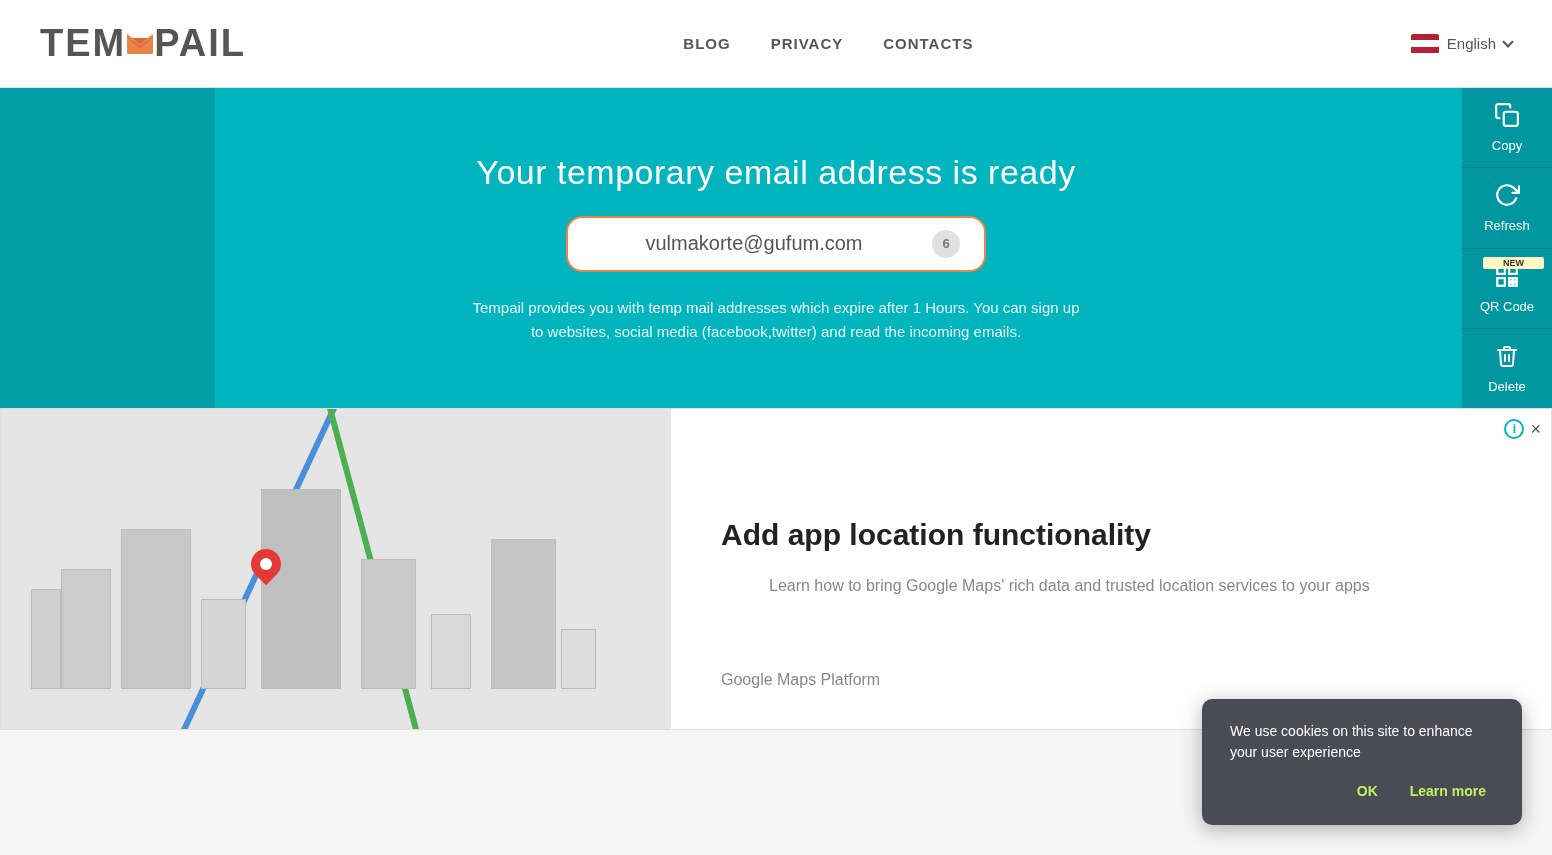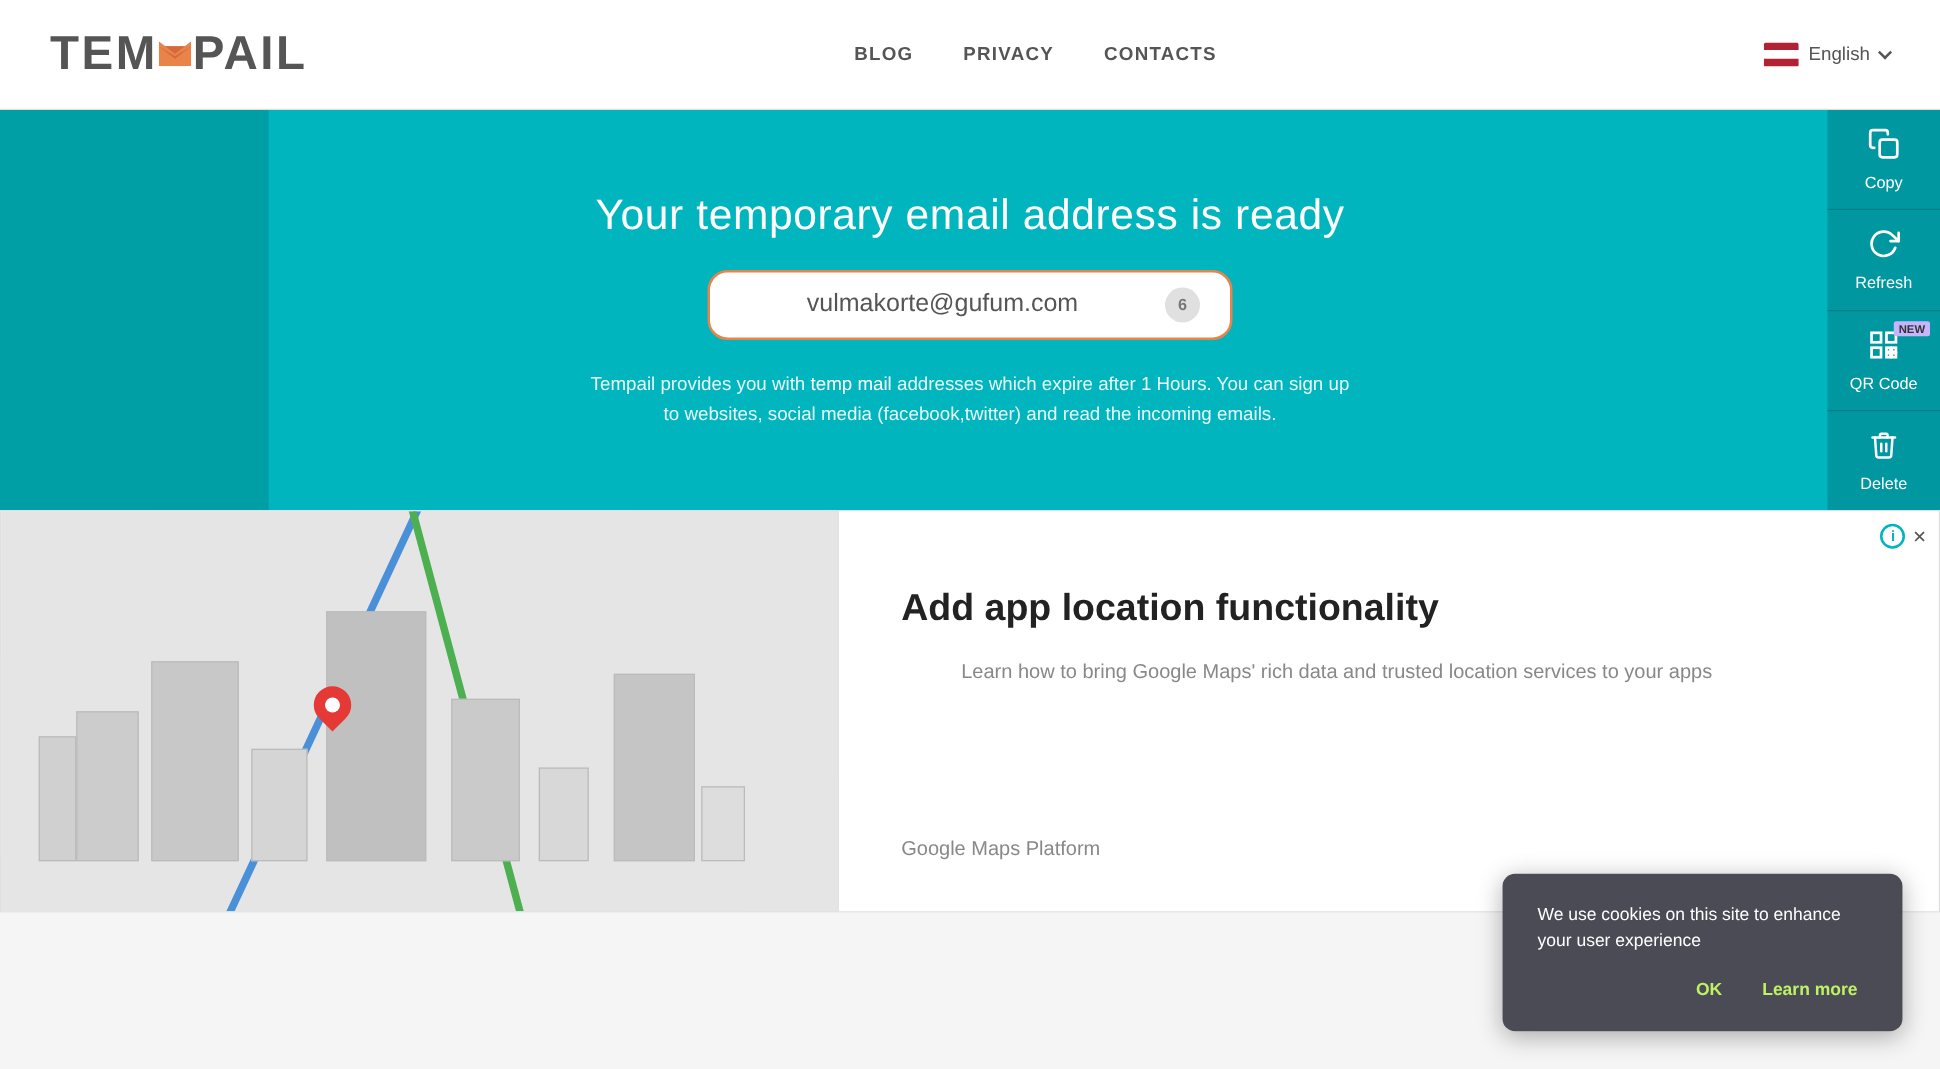--- a/index.html
+++ b/index.html
@@ -161,25 +161,25 @@
       gap: 6px;
       font-size: 13px;
       transition: background 0.2s;
     }
     .action-btn:last-child { border-bottom: none; }
     .action-icon {
       font-size: 22px;
       line-height: 1;
     }
     .new-badge {
-      background: #c4b5fd;
+      background: #fef9c3;
       color: #333;
       font-size: 9px;
       font-weight: 700;
-      padding: 1px 4px;
+      padding: 1px 20px;
       border-radius: 2px;
       position: absolute;
       top: 8px;
       right: 8px;
       text-align: center;
     }
     .action-btn-wrap {
       position: relative;
       flex: 1;
       display: flex;
@@ -315,20 +315,21 @@
       display: flex;
       flex-direction: column;
       justify-content: center;
     }
     .ad-title {
       font-size: 30px;
       font-weight: 700;
       color: #222;
       margin-bottom: 20px;
       line-height: 1.2;
+      margin-top: 48px;
     }
     .ad-desc {
       font-size: 16px;
       color: #888;
       line-height: 1.6;
       margin-bottom: 30px;
       margin-left: 48px;
     }
     .ad-brand {
       font-size: 16px;

